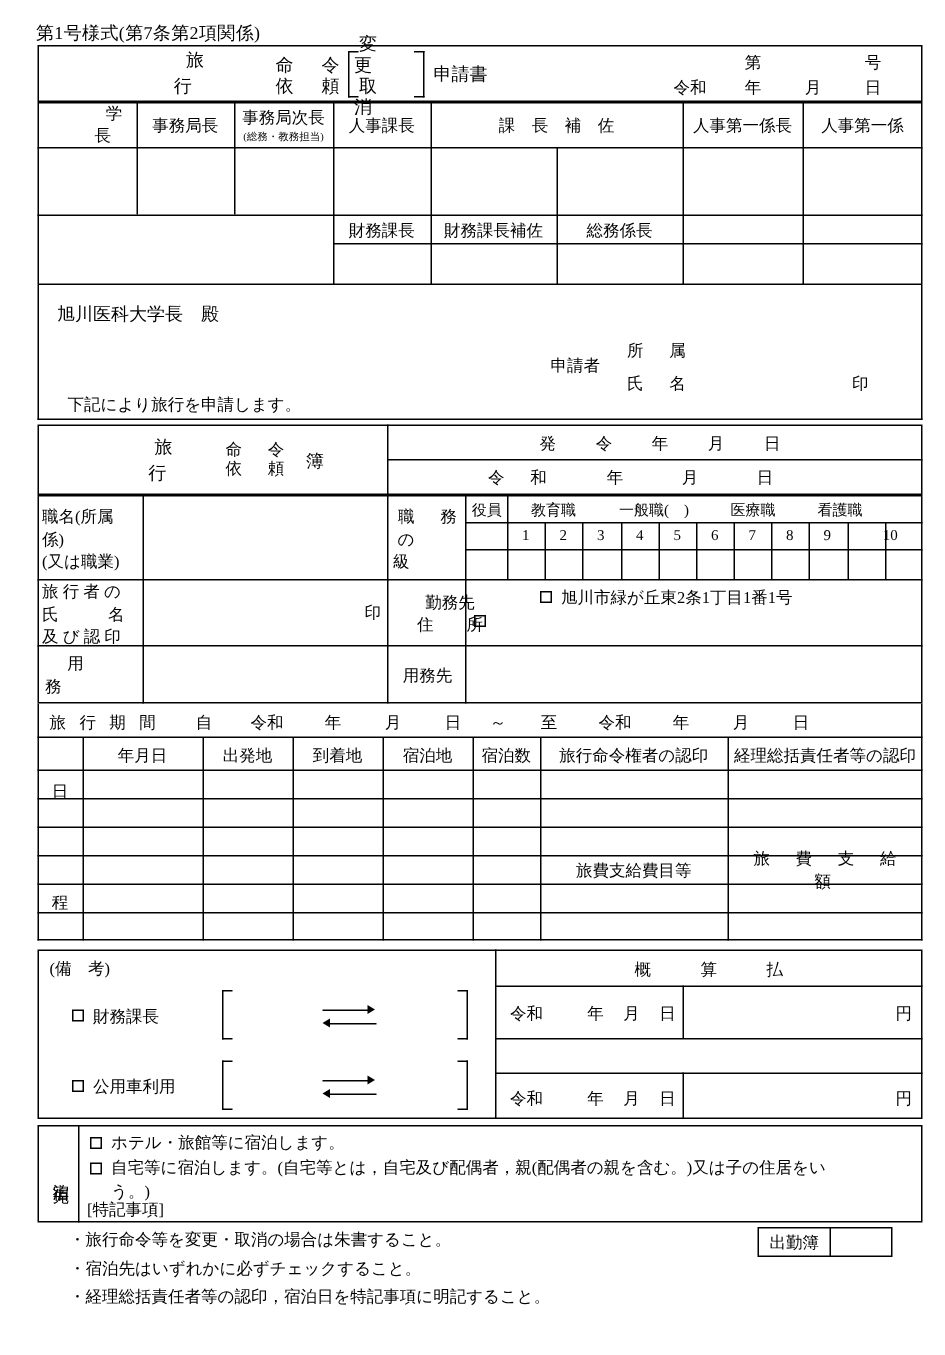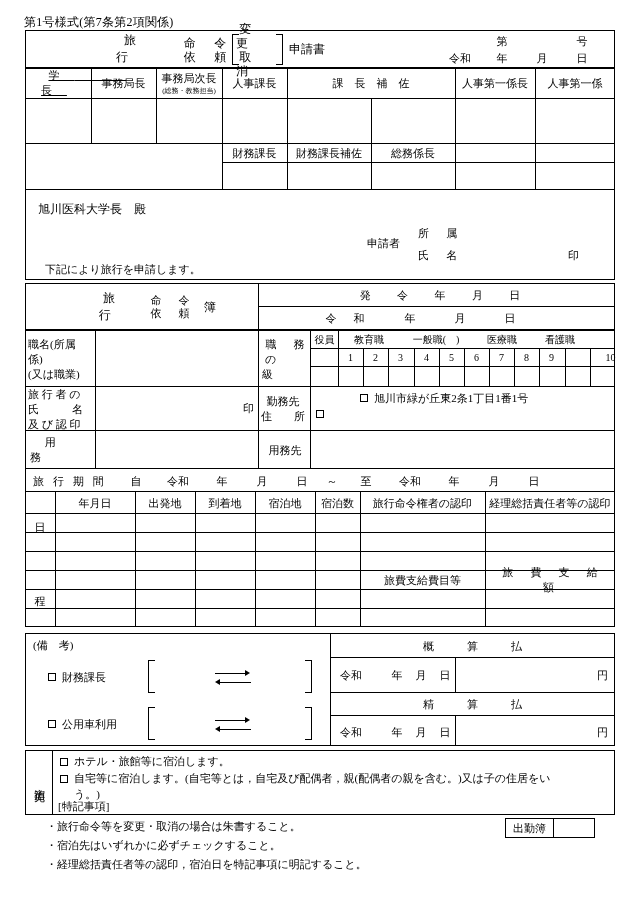--- a/index.html
+++ b/index.html
@@ -134,21 +134,21 @@
   <div class="ln hl" style="left:222px; top:162px; width:393px;"></div>
 
   <div class="ln vl" style="left:91px;  top:68px;  height:75px;"></div>
   <div class="ln vl" style="left:156px; top:68px;  height:75px;"></div>
   <div class="ln vl" style="left:222px; top:68px;  height:122px;"></div>
   <div class="ln vl" style="left:287px; top:68px;  height:122px;"></div>
   <div class="ln vl" style="left:371px; top:98px;  height:92px;"></div>
   <div class="ln vl" style="left:455px; top:68px;  height:122px;"></div>
   <div class="ln vl" style="left:535px; top:68px;  height:122px;"></div>
 
-  <div class="abs ctr f11 sp3" style="left:22px; top:72px; width:64px; height:22px;text-decoration:underline;">学　　長</div>
+  <div class="abs ctr f11 sp3" style="left:44px; top:72px; width:64px; height:22px;">学　　長</div>
   <div class="abs ctr f11" style="left:92px; top:72px; width:63px; height:22px;">事務局長</div>
   <div class="abs col" style="left:157px; top:70px; width:64px; height:27px;">
     <span class="f11">事務局次長</span>
     <span class="f7">(総務・教務担当)</span>
   </div>
   <div class="abs ctr f11" style="left:223px; top:72px; width:63px; height:22px;">人事課長</div>
   <div class="abs ctr f11" style="left:288px; top:72px; width:166px; height:22px;">課　長　補　佐</div>
   <div class="abs ctr f11" style="left:456px; top:72px; width:78px; height:22px;">人事第一係長</div>
   <div class="abs ctr f11" style="left:536px; top:72px; width:78px; height:22px;">人事第一係</div>
 
@@ -208,21 +208,21 @@
 
   <div class="abs rgt f11" style="left:210px; top:400px; width:44px; height:16px;">印</div>
 
   <div class="abs lft f11 sp3" style="left:30px; top:441px; width:64px; height:18px;font-family:Liberation Serif, serif;">用　　　務</div>
 
   <div class="abs col f11" style="left:262px; top:340px; width:46px; height:38px;">
     <span class="sp1">職　務</span>
     <span class="sp1">の　　級</span>
   </div>
 
-  <div class="abs col f11" style="left:260px; top:393px; width:46px; height:32px;">
+  <div class="abs col f11" style="left:277px; top:393px; width:46px; height:32px;">
     <span>勤務先</span>
     <span>住　　所</span>
   </div>
 
   <div class="abs ctr f11" style="left:262px; top:441px; width:46px; height:18px;">用務先</div>
 
   <div class="ln hl" style="left:310px; top:348px; width:305px;"></div>
   <div class="ln hl" style="left:310px; top:366px; width:305px;"></div>
 
   <div class="ln vl" style="left:338px; top:330px; height:56px;"></div>
@@ -246,21 +246,21 @@
       <div class="abs ctr f10" style="left: 439px; top: 350px; width: 25px; height: 15px;">5</div>
       <div class="ln vl" style="left: 464px; top: 348px; height: 38px;"></div>
       <div class="abs ctr f10" style="left: 464px; top: 350px; width: 25px; height: 15px;">6</div>
       <div class="ln vl" style="left: 489px; top: 348px; height: 38px;"></div>
       <div class="abs ctr f10" style="left: 489px; top: 350px; width: 25px; height: 15px;">7</div>
       <div class="ln vl" style="left: 514px; top: 348px; height: 38px;"></div>
       <div class="abs ctr f10" style="left: 514px; top: 350px; width: 25px; height: 15px;">8</div>
       <div class="ln vl" style="left: 539px; top: 348px; height: 38px;"></div>
       <div class="abs ctr f10" style="left: 539px; top: 350px; width: 25px; height: 15px;">9</div>
       <div class="ln vl" style="left: 565px; top: 348px; height: 38px;"></div>
-      <div class="abs ctr f10" style="left: 598px; top: 350px; width: 25px; height: 15px;">10</div>
+      <div class="abs ctr f10" style="left: 581px; top: 350px; width: 25px; height: 15px;">10</div>
       <div class="ln vl" style="left: 590px; top: 348px; height: 38px;"></div>
       <div class="abs ctr f10" style="left: 590px; top: 350px; width: 25px; height: 15px;"></div>
     </div>
 
   <div class="abs lft" style="left:316px; top:390px; width:290px; height:16px;margin-left:44px;">
     <span class="cb"></span>
     <span class="f11">旭川市緑が丘東2条1丁目1番1号</span>
   </div>
   <div class="abs lft" style="left:316px; top:406px; width:290px; height:16px;">
     <span class="cb"></span>
@@ -390,21 +390,20 @@
   <div class="ln vl" style="left:455px; top:657px; height:35px;"></div>
   <div class="ln vl" style="left:455px; top:715px; height:31px;"></div>
 
   <div class="abs ctr f11" style="left:331px; top:637px; width:283px; height:18px;">概　　　算　　　払</div>
   <div class="abs lft f11" style="left:340px; top:667px; width:36px; height:16px;">令和</div>
   <div class="abs ctr f11" style="left:388px; top:667px; width:18px; height:16px;">年</div>
   <div class="abs ctr f11" style="left:412px; top:667px; width:18px; height:16px;">月</div>
   <div class="abs ctr f11" style="left:436px; top:667px; width:18px; height:16px;">日</div>
   <div class="abs rgt f11" style="left:560px; top:667px; width:48px; height:16px;">円</div>
 
-  <div class="abs ctr f11" style="left:331px; top:695px; width:283px; height:18px;">精　　　算　　　払</div>
   <div class="abs lft f11" style="left:340px; top:724px; width:36px; height:16px;">令和</div>
   <div class="abs ctr f11" style="left:388px; top:724px; width:18px; height:16px;">年</div>
   <div class="abs ctr f11" style="left:412px; top:724px; width:18px; height:16px;">月</div>
   <div class="abs ctr f11" style="left:436px; top:724px; width:18px; height:16px;">日</div>
   <div class="abs rgt f11" style="left:560px; top:724px; width:48px; height:16px;">円</div>
 
   <div class="bx" style="left:25px; top:750px; width:590px; height:65px;"></div>
   <div class="ln vl" style="left:52px; top:750px; height:65px;"></div>
 
   <div class="abs ctr f11 vert" style="left:26px; top:756px; width:26px; height:52px;">宿泊先</div>

